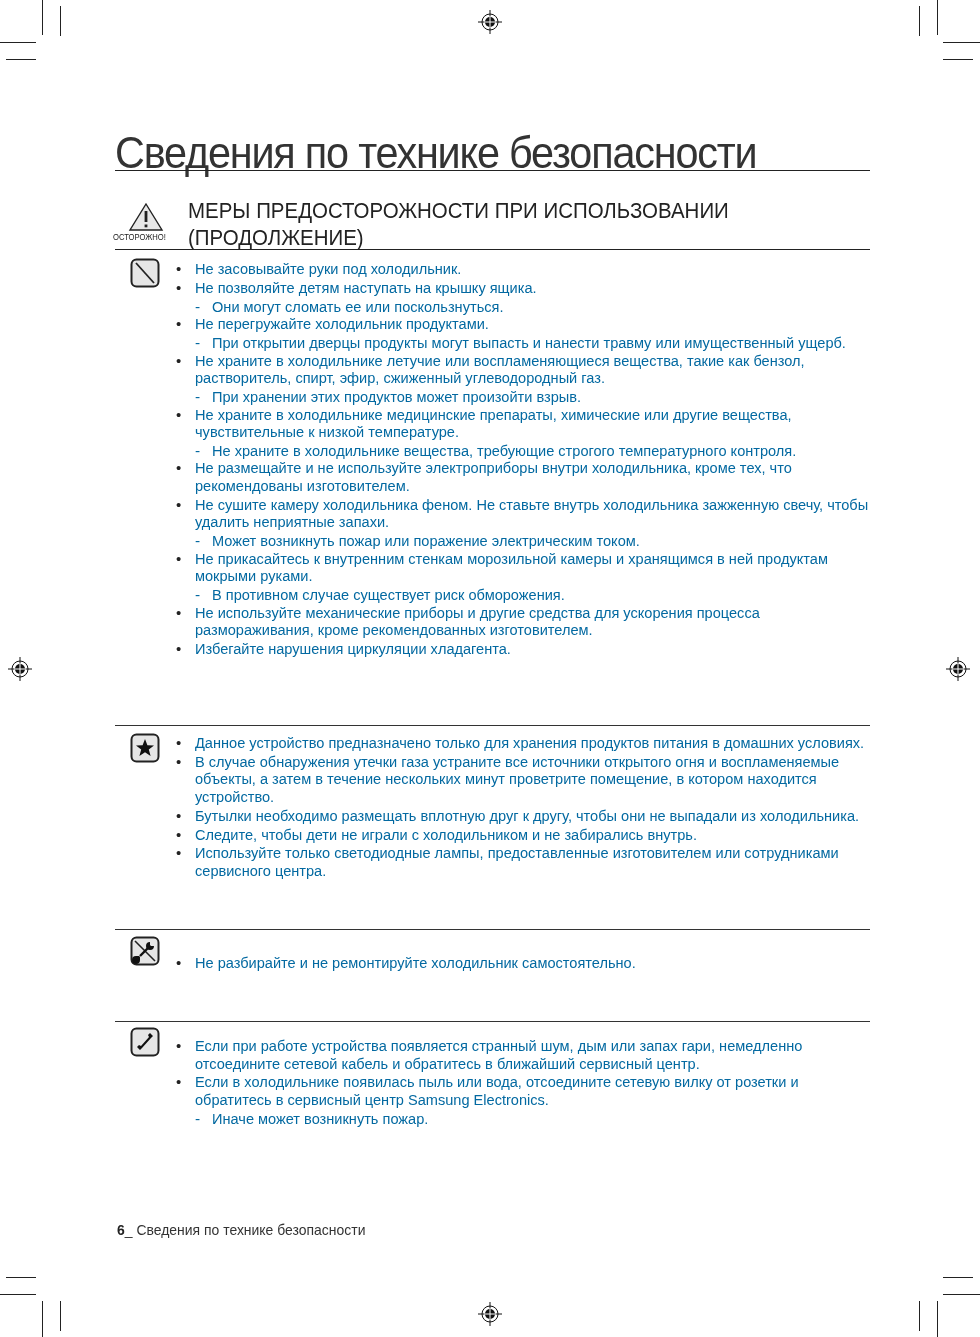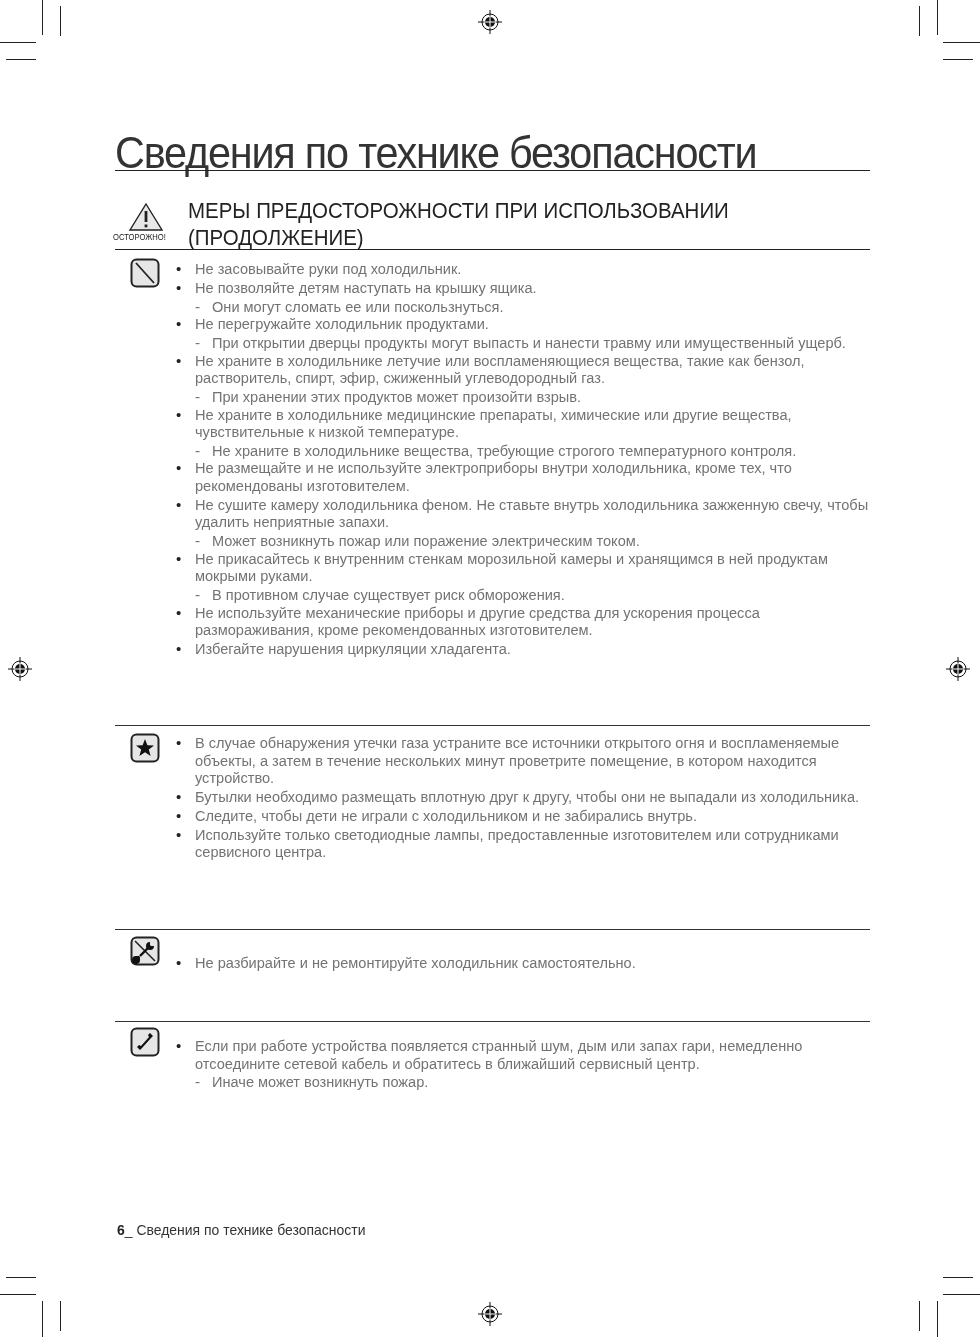--- a/index.html
+++ b/index.html
@@ -17,21 +17,21 @@
   .caution-icon { position:absolute; left:128px; top:202px; width:36px; height:30px; }
   .caution-label { position:absolute; left:113px; top:232px; font-size:9px; color:#222;
                    transform:scaleX(0.85); transform-origin:left; white-space:nowrap; }
   .section-heading { position:absolute; left:188px; top:197px; font-size:22px; line-height:27px;
                      color:#222; transform:scaleX(0.93); transform-origin:left; white-space:nowrap; }
   .heading-rule { position:absolute; left:115px; top:249px; width:755px; height:1px; background:#222; }
   .divider { position:absolute; left:115px; width:755px; height:1px; background:#333; }
 
   .block { position:absolute; left:115px; width:760px; }
   .block-icon { position:absolute; left:15px; width:30px; height:30px; }
-  .items { position:absolute; left:61px; width:700px; font-size:15.5px; line-height:17.6px; color:#737373; }
+  .items { position:absolute; left:61px; width:700px; font-size:15.5px; line-height:17.6px; color:#0369a1; }
   .bullet { position:relative; padding-left:19px; margin-bottom:1.2px; }
   .bullet::before { content:"•"; position:absolute; left:0; top:0; font-size:15px; color:#222; }
   .sub { position:relative; padding-left:36px; }
   .sub::before { content:"-"; position:absolute; left:19px; top:0; }
   .txt { display:inline-block; transform:scaleX(0.94); transform-origin:left; width:106%; }
 
   .footer { position:absolute; left:117px; top:1221px; font-size:15px; color:#333; white-space:nowrap;
             transform:scaleX(0.93); transform-origin:left; }
   .footer .num { font-weight:bold; color:#222; }
 </style>
@@ -130,20 +130,21 @@
 </div>
 
 <div class="divider" style="top:725px;"></div>
 
 <div class="block" style="top:733px;">
   <svg class="block-icon" style="top:0;" viewBox="0 0 30 30">
     <rect x="1.5" y="1.5" width="27" height="27" rx="5" fill="#e6e6e6" stroke="#222" stroke-width="2"></rect>
     <polygon points="15,6 17.4,12.3 24,12.5 18.8,16.6 20.6,23 15,19.3 9.4,23 11.2,16.6 6,12.5 12.6,12.3" fill="#111"></polygon>
   </svg>
   <div class="items" style="top:1px;" id="list1">
+      <div class="bullet"><span class="txt">Данное устройство предназначено только для хранения продуктов питания в домашних условиях.</span></div>
       <div class="bullet"><span class="txt">В случае обнаружения утечки газа устраните все источники открытого огня и воспламеняемые объекты, а затем в течение нескольких минут проветрите помещение, в котором находится устройство.</span></div>
       <div class="bullet"><span class="txt">Бутылки необходимо размещать вплотную друг к другу, чтобы они не выпадали из холодильника.</span></div>
       <div class="bullet"><span class="txt">Следите, чтобы дети не играли с холодильником и не забирались внутрь.</span></div>
       <div class="bullet"><span class="txt">Используйте только светодиодные лампы, предоставленные изготовителем или сотрудниками сервисного центра.</span></div>
     </div>
 </div>
 
 <div class="divider" style="top:929px;"></div>
 
 <div class="block" style="top:936px;">
@@ -161,20 +162,21 @@
 
 <div class="divider" style="top:1021px;"></div>
 
 <div class="block" style="top:1027px;">
   <svg class="block-icon" style="top:0;" viewBox="0 0 30 30">
     <rect x="1.5" y="1.5" width="27" height="27" rx="5" fill="#e6e6e6" stroke="#222" stroke-width="2"></rect>
     <path d="M20 6 l3 3 l-2 2 l-9 10 l-2 2 l-3 -3 l2 -2 l2 1 l8 -9 l-1 -2 z" fill="#111"></path>
   </svg>
   <div class="items" style="top:10px;" id="list3">
       <div class="bullet"><span class="txt">Если при работе устройства появляется странный шум, дым или запах гари, немедленно отсоедините сетевой кабель и обратитесь в ближайший сервисный центр.</span></div>
+      <div class="bullet"><span class="txt">Если в холодильнике появилась пыль или вода, отсоедините сетевую вилку от розетки и обратитесь в сервисный центр Samsung Electronics.</span></div>
       <div class="sub"><span class="txt">Иначе может возникнуть пожар.</span></div>
     </div>
 </div>
 
 <div class="footer">
   <span class="num">6</span><span>_</span>
   <span>Сведения по технике безопасности</span>
 </div>
 
 </body></html>

